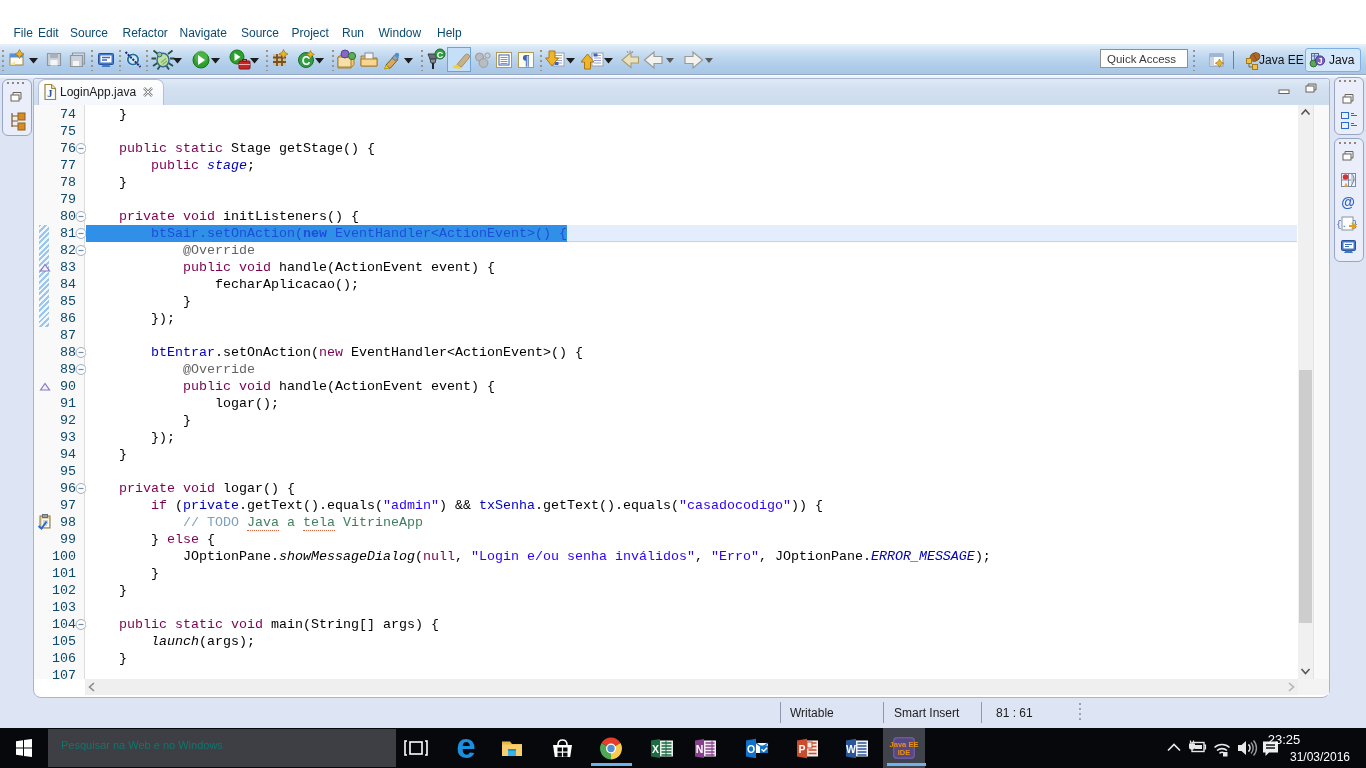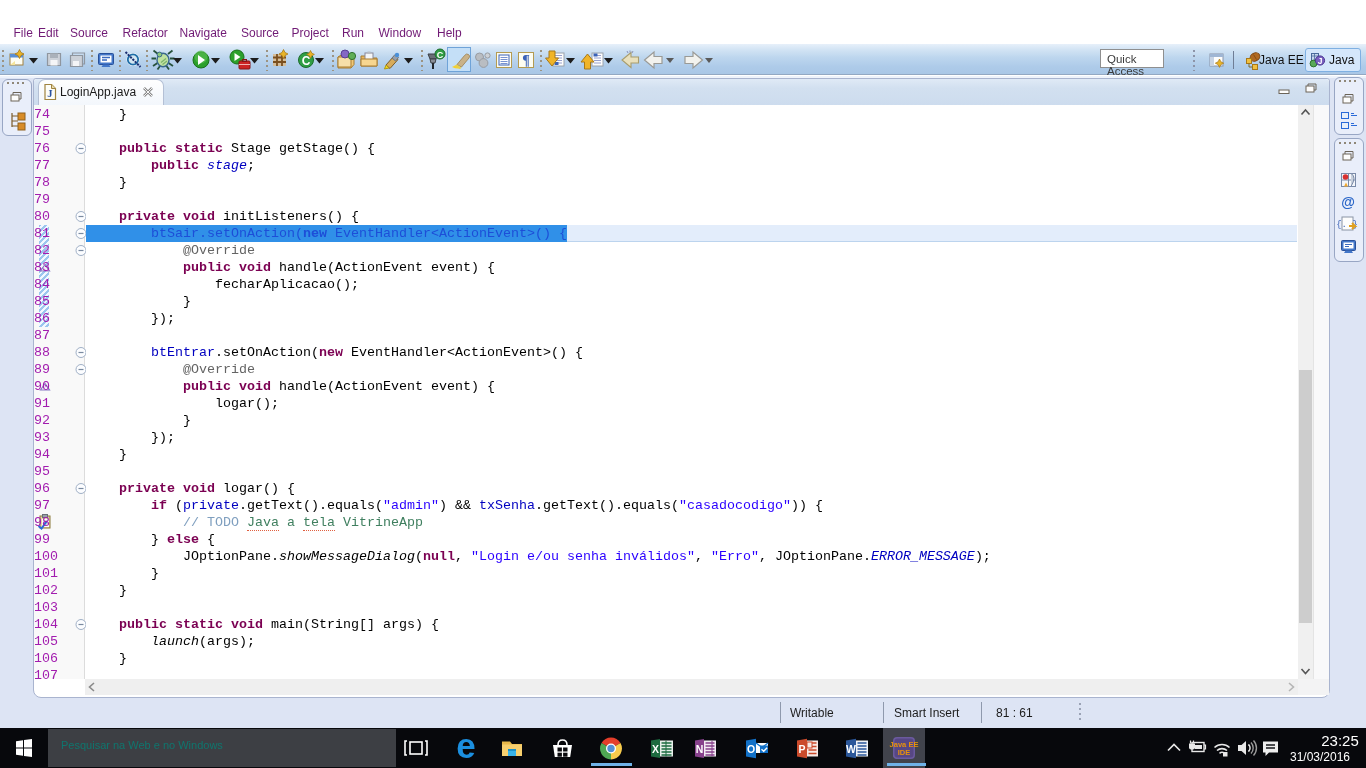--- a/index.html
+++ b/index.html
@@ -2,50 +2,50 @@
 <html><head><meta charset="utf-8"><style>
 *{margin:0;padding:0;box-sizing:border-box}
 html,body{width:1366px;height:768px;overflow:hidden;background:#fff;font-family:"Liberation Sans",sans-serif}
 .abs{position:absolute}
 #page{position:relative;width:1366px;height:768px}
 
 #titlebar{position:absolute;left:0;top:0;width:1366px;height:22px;background:#ffffff}
 #title-text{position:absolute;left:22px;top:4px;font-size:12px;color:#151515;white-space:nowrap}
 
 #menubar{position:absolute;left:0;top:22px;width:1366px;height:22px;background:#ffffff}
-.mi{position:absolute;top:4px;font-size:12px;color:#701a75}
+.mi{position:absolute;top:4px;font-size:12px;color:#0c4a6e}
 
 #toolbar{position:absolute;left:0;top:44px;width:1366px;height:31px;
  background:linear-gradient(#e7f0fa 0%,#d3e4f4 18%,#bdd6ee 45%,#aecbe9 75%,#a9c7e6 100%);
  border-bottom:1px solid #93a8c2}
 #tbline2{position:absolute;left:0;top:76px;width:1366px;height:2px;background:#eef3fb}
 .vsep{position:absolute;top:50px;width:2px;height:21px;background-image:repeating-linear-gradient(#9c9382 0 2px,transparent 2px 5px)}
 
-#qa{position:absolute;left:1100px;top:49px;width:64px;height:19px;background:#fff;border:1px solid #8f8f8f;font-size:11.5px;color:#3a3a3a;padding:3px 8px 0 6px}
+#qa{position:absolute;left:1100px;top:49px;width:88px;height:19px;background:#fff;border:1px solid #8f8f8f;font-size:11.5px;color:#3a3a3a;padding:3px 8px 0 6px}
 #psep1{position:absolute;left:1193px;top:50px;width:2px;height:21px;background-image:repeating-linear-gradient(#8d94a8 0 2px,transparent 2px 5px)}
 #psep2{position:absolute;left:1233px;top:51px;width:1px;height:18px;background:#6f7d95}
 #javabtn{position:absolute;left:1305px;top:48px;width:56px;height:24px;background:#d5e7fb;border:1px solid #7fb0e2;border-radius:3px}
 .ptext{position:absolute;font-size:12px;color:#111}
 
 #workspace{position:absolute;left:0;top:78px;width:1366px;height:650px;background:#dde4f4}
 
 #lpanel{position:absolute;left:2px;top:79px;width:30px;height:57px;background:#e9eefa;border:1px solid #98a6c4;border-radius:6px}
 
 #epanel{position:absolute;left:33px;top:78px;width:1297px;height:620px;background:#ffffff;border:1px solid #a9b4cf;border-radius:3px 3px 8px 8px}
 #ehdr{position:absolute;left:34px;top:79px;width:1295px;height:26px;background:linear-gradient(#e0eaf6 0%,#d2e0f0 35%,#cddcee 100%);border-radius:3px 3px 0 0}
 #etab{position:absolute;left:38px;top:79px;width:126px;height:26px;background:linear-gradient(#fefefe,#f3f7fc);border:1px solid #b4c0d5;border-bottom:none;border-radius:7px 7px 0 0}
 #etab-label{position:absolute;left:60px;top:85px;font-size:12px;color:#1a1a1a}
 
 #ebody{position:absolute;left:34px;top:105px;width:1295px;height:574px;background:#ffffff;overflow:hidden}
 #gutterline{position:absolute;left:84px;top:105px;width:1px;height:574px;background:#dcdcdc}
 #numcol{position:absolute;left:34px;top:105px;width:51px;height:574px;background:#f9f9f9}
 pre{font-family:"Liberation Mono",monospace;font-size:13.3333px;line-height:17px}
-#nums{position:absolute;left:34px;top:106px;width:42px;color:#a21caf}
+#nums{position:absolute;left:34px;top:106px;width:42px;text-align:right;color:#0c4a6e}
 #code{position:absolute;left:87px;top:106px;color:#000}
-.k{color:#7b0052;font-weight:bold}
+.k{color:#7b0052;font-weight:normal}
 .s{color:#2a00ff}
 .c{color:#3f7f5f}
 .tt{color:#7f9fbf}
 .f{color:#0000c0}
 .sf{color:#0000c0;font-style:italic}
 .sm{font-style:italic}
 .an{color:#646464}
 .sq{border-bottom:1px dotted #e06040}
 #sel1{position:absolute;left:86px;top:225px;width:481px;height:17px;background:#3090e8}
 #sel2{position:absolute;left:567px;top:225px;width:730px;height:17px;background:#e3edfb;border-bottom:1px solid #bcd4ee}
@@ -565,15 +565,15 @@
 <g>
  <path d="M1238 17 h3.5 l4.5 -4 v14 l-4.5 -4 h-3.5 z" fill="#e8e8e8"></path>
  <path d="M1248.5 16.5 a5 5 0 0 1 0 7 M1251 14.5 a8 8 0 0 1 0 11 M1253.5 12.5 a11 11 0 0 1 0 15" stroke="#9a9a9a" fill="none" stroke-width="1.4"></path>
  <path d="M1248.5 16.5 a5 5 0 0 1 0 7" stroke="#e8e8e8" fill="none" stroke-width="1.4"></path>
 </g>
 <g>
  <path d="M1263 13.5 h15 v11 h-9 l-3.5 3.5 v-3.5 h-2.5 z" fill="#eeeeee"></path>
  <path d="M1266 17 h9 M1266 20 h9" stroke="#15161a" stroke-width="1.3"></path>
 </g>
 </svg>
-<div class="clock" style="left:1316px;top:732px;width:48px;font-size:15px">23:25</div>
+<div class="clock" style="left:1260px;top:732px;width:48px;font-size:13px">23:25</div>
 <div class="clock" style="left:1284px;top:750px;width:72px">31/03/2016</div>
 </div>
 
 </body></html>

